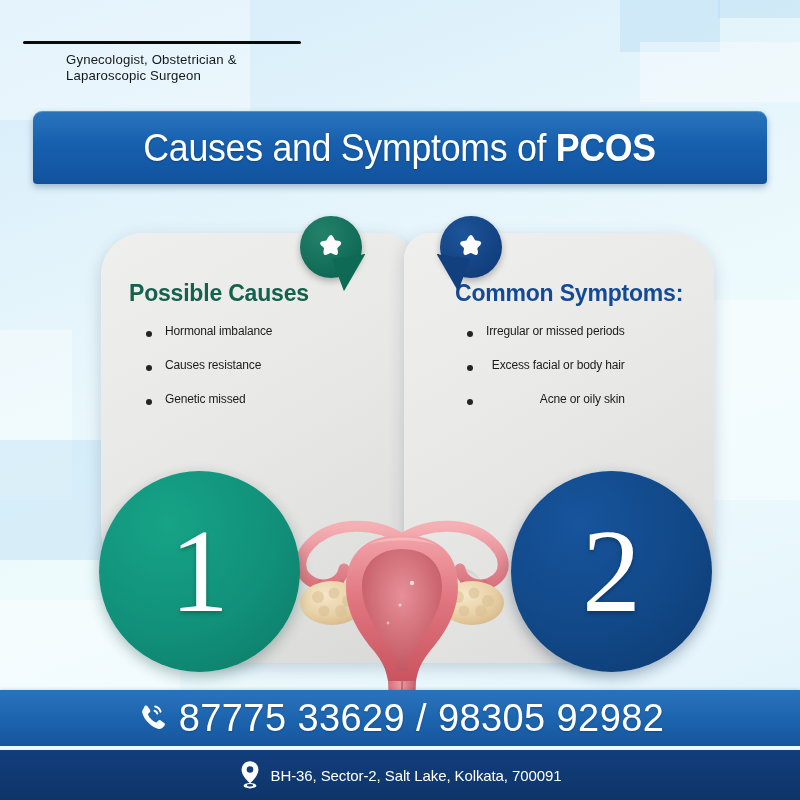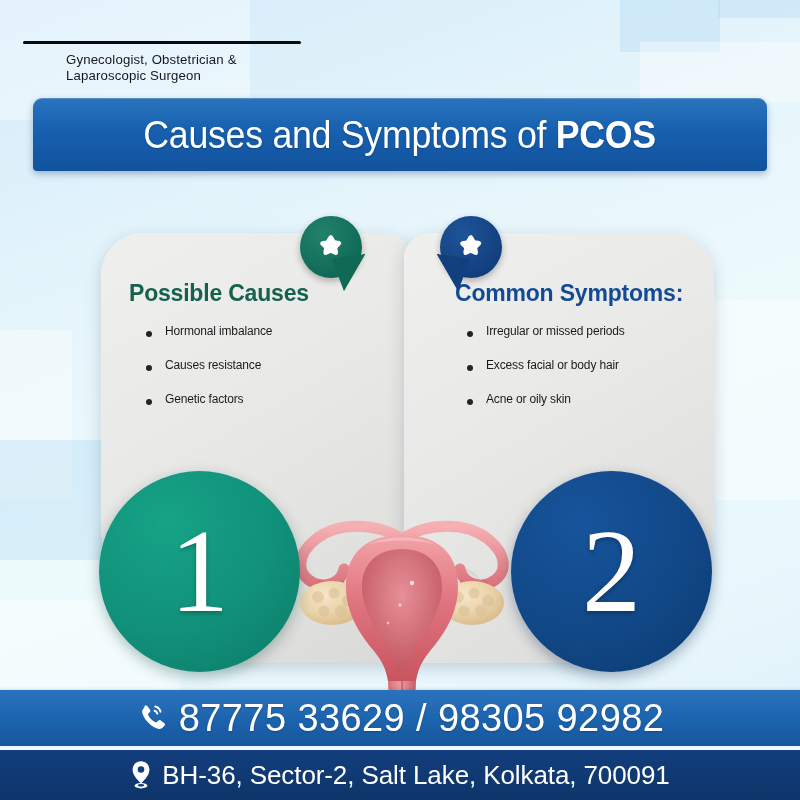--- a/index.html
+++ b/index.html
@@ -26,21 +26,21 @@
   }
   #doc-rule { position:absolute; left:23px; top:41px; width:278px; height:3px; background:#0a0a0a; border-radius:2px; }
   #doc-spec {
     position:absolute; left:66px; top:52px;
     font-size:13.2px; font-weight:normal; color:#14181c; line-height:15.5px;
     letter-spacing:.15px; white-space:pre-line;
   }
 
   
   #title-bar {
-    position:absolute; left:33px; top:98px; width:734px; height:73px;
+    position:absolute; left:33px; top:111px; width:734px; height:73px;
     background:linear-gradient(180deg,#2a74bd 0%,#1761b0 42%,#12529d 100%);
     border-radius:9px 9px 4px 4px;
     box-shadow:0 3px 7px rgba(10,50,100,.32), inset 0 1px 0 rgba(255,255,255,.22);
     display:flex; align-items:center; justify-content:center;
   }
   #title-text {
     color:#fff; font-size:38px; line-height:1; letter-spacing:-.3px;
     text-shadow:0 1px 2px rgba(0,0,0,.25); white-space:nowrap;
     font-family:"Liberation Sans Narrow","Liberation Sans",sans-serif;
     transform:scaleX(.94); transform-origin:center;
@@ -60,21 +60,21 @@
   #card-left::after  { left:231px; }
   #card-right::after { left:33px; }
 
   .card-title { position:absolute; top:47px; font-size:23px; font-weight:bold;
                 letter-spacing:-.2px; white-space:nowrap; }
   #title-causes   { left:28px; color:#14614e; }
   #title-symptoms { left:51px; color:#134a96; }
 
   .bullets { position:absolute; top:91px; list-style:none; }
   #bullets-causes   { left:45px; }
-  #bullets-symptoms { left:63px; }
+  #bullets-symptoms { left:63px;text-align:right; }
   .bullets li { position:relative; padding-left:19px; margin-bottom:20px;
                 font-size:12px; color:#1b1b1b; white-space:nowrap; letter-spacing:-.15px; }
   .bullets li::before { content:""; position:absolute; left:0; top:7px;
                         width:6px; height:6px; border-radius:50%; background:#242424; }
 
   
   .badge { position:absolute; width:62px; height:62px; border-radius:50%;
            display:flex; align-items:center; justify-content:center;
            box-shadow:0 3px 7px rgba(0,0,0,.28); }
   #badge-left  { left:300px; top:216px; background:radial-gradient(circle at 36% 28%,#23816a,#0f6a55 72%,#0a5544 100%); }
@@ -104,21 +104,21 @@
   
   #phone-bar { position:absolute; left:0; top:690px; width:800px; height:56px;
                background:linear-gradient(180deg,#2a73bb 0%,#1c63ad 55%,#17569e 100%);
                display:flex; align-items:center; justify-content:center; gap:11px;
                box-shadow:0 -1px 3px rgba(0,0,0,.12); }
   #phone-text { color:#fff; font-size:38px; font-weight:normal; letter-spacing:.4px;
                 white-space:nowrap; text-shadow:0 1px 2px rgba(0,0,0,.22); }
   #addr-bar { position:absolute; left:0; top:750px; width:800px; height:50px;
               background:linear-gradient(180deg,#123e7d 0%,#0e3569 100%);
               display:flex; align-items:center; justify-content:center; gap:10px; }
-  #addr-text { color:#fff; font-size:26px; letter-spacing:-.1px; white-space:nowrap; }
+  #addr-text { color:#fff; font-size:15px; letter-spacing:-.1px; white-space:nowrap; }
   #gap-strip { position:absolute; left:0; top:746px; width:800px; height:4px; background:#eef7fc; }
 </style>
 </head>
 <body>
 
 <div id="bg">
   <div class="bgblk" style="left:0;top:0;width:250px;height:120px;"></div>
   <div class="bgblk d" style="left:620px;top:0;width:100px;height:52px;"></div>
   <div class="bgblk d" style="left:718px;top:0;width:82px;height:18px;"></div>
   <div class="bgblk" style="left:640px;top:42px;width:160px;height:60px;"></div>
@@ -138,21 +138,21 @@
   <div id="title-text">
     <span class="reg">Causes and Symptoms of </span><b>PCOS</b>
   </div>
 </div>
 
 <div id="card-left" class="card">
   <div id="title-causes" class="card-title">Possible Causes</div>
   <ul id="bullets-causes" class="bullets">
     <li>Hormonal imbalance</li>
     <li>Causes resistance</li>
-    <li>Genetic factors</li>
+    <li>Genetic missed</li>
   </ul>
 </div>
 
 <div id="card-right" class="card">
   <div id="title-symptoms" class="card-title">Common Symptoms:</div>
   <ul id="bullets-symptoms" class="bullets">
     <li>Irregular or missed periods</li>
     <li>Excess facial or body hair</li>
     <li>Acne or oily skin</li>
   </ul>

